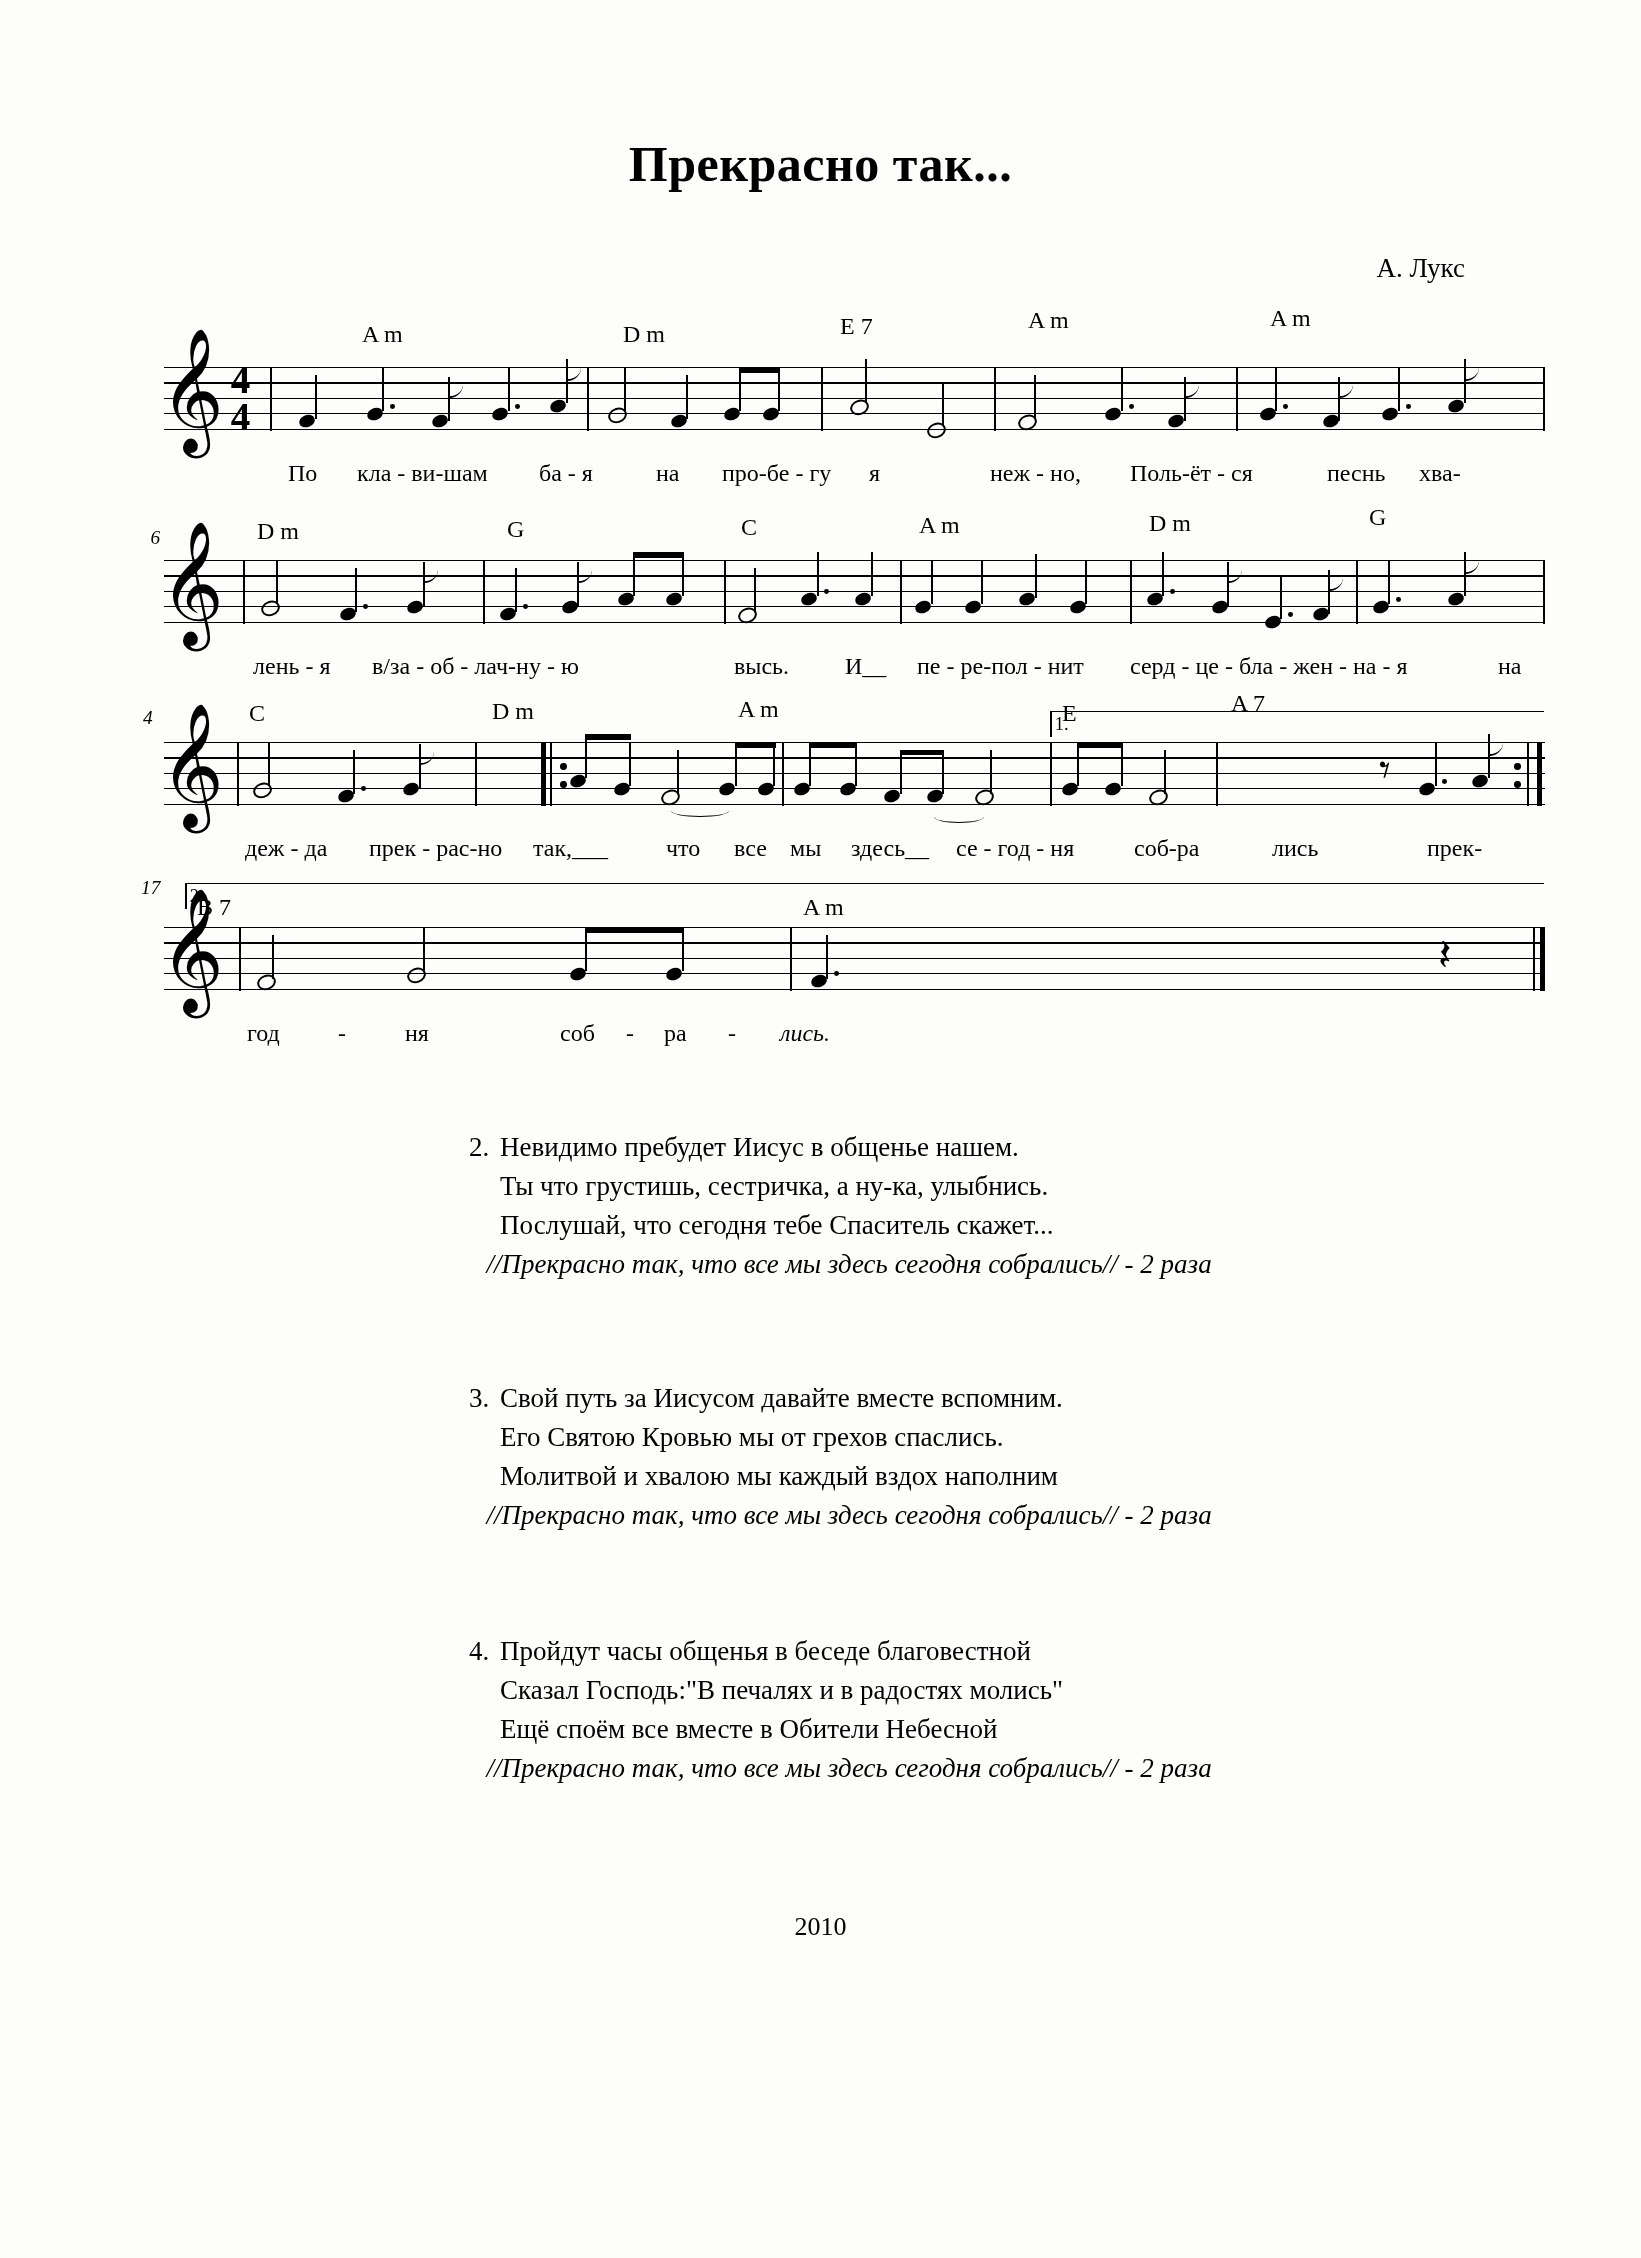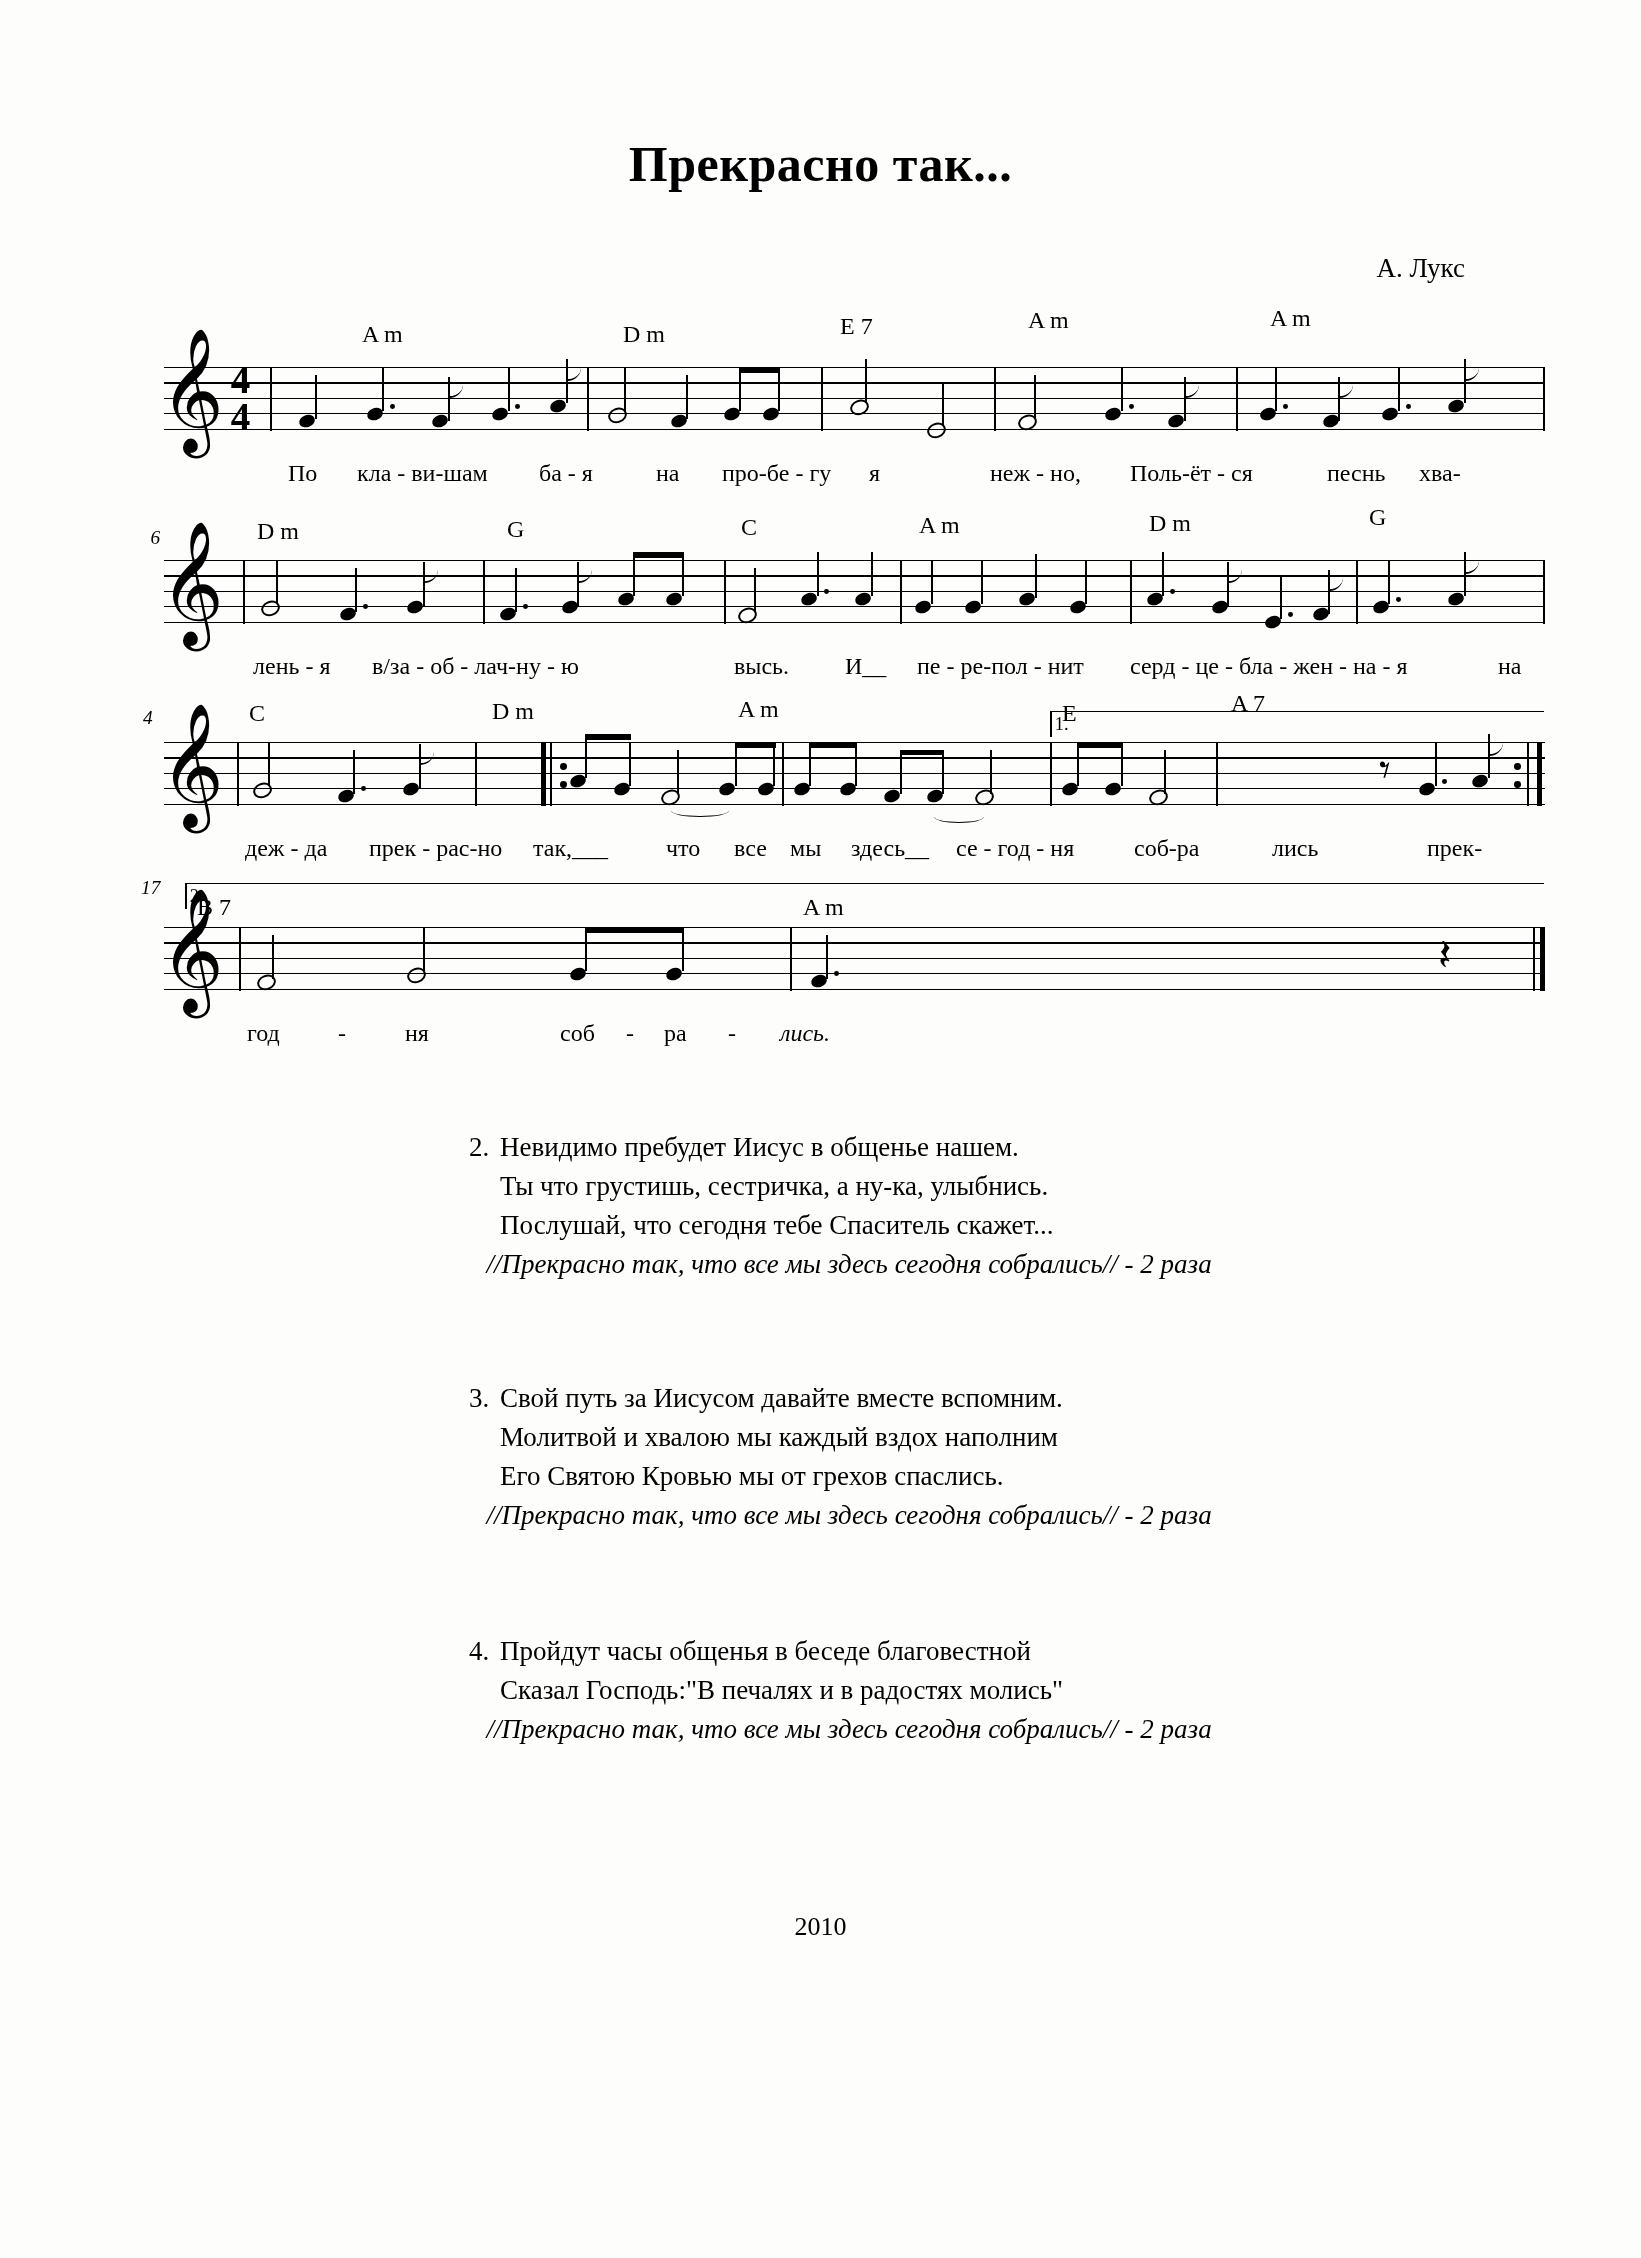--- a/index.html
+++ b/index.html
@@ -600,28 +600,29 @@
     <span class="num">2.</span>
     <div>Невидимо пребудет Иисус в общенье нашем.</div>
     <div>Ты что грустишь, сестричка, а ну-ка, улыбнись.</div>
     <div>Послушай, что сегодня тебе Спаситель скажет...</div>
     <div class="refrain">//Прекрасно так, что все мы здесь сегодня собрались// - 2 раза</div>
   </div>
 
   <div class="verse" style="left:500px; top:1379px;">
     <span class="num">3.</span>
     <div>Свой путь за Иисусом давайте вместе вспомним.</div>
+    <div>Его Святою Кровью мы от грехов спаслись.</div>
     <div>Молитвой и хвалою мы каждый вздох наполним</div>
-    <div>Его Святою Кровью мы от грехов спаслись.</div>
     <div class="refrain">//Прекрасно так, что все мы здесь сегодня собрались// - 2 раза</div>
   </div>
 
   <div class="verse" style="left:500px; top:1632px;">
     <span class="num">4.</span>
     <div>Пройдут часы общенья в беседе благовестной</div>
     <div>Сказал Господь:"В печалях и в радостях молись"</div>
+    <div>Ещё споём все вместе в Обители Небесной</div>
     <div class="refrain">//Прекрасно так, что все мы здесь сегодня собрались// - 2 раза</div>
   </div>
 
   <div class="year">2010</div>
 
 </div>
 
 
 </body></html>

